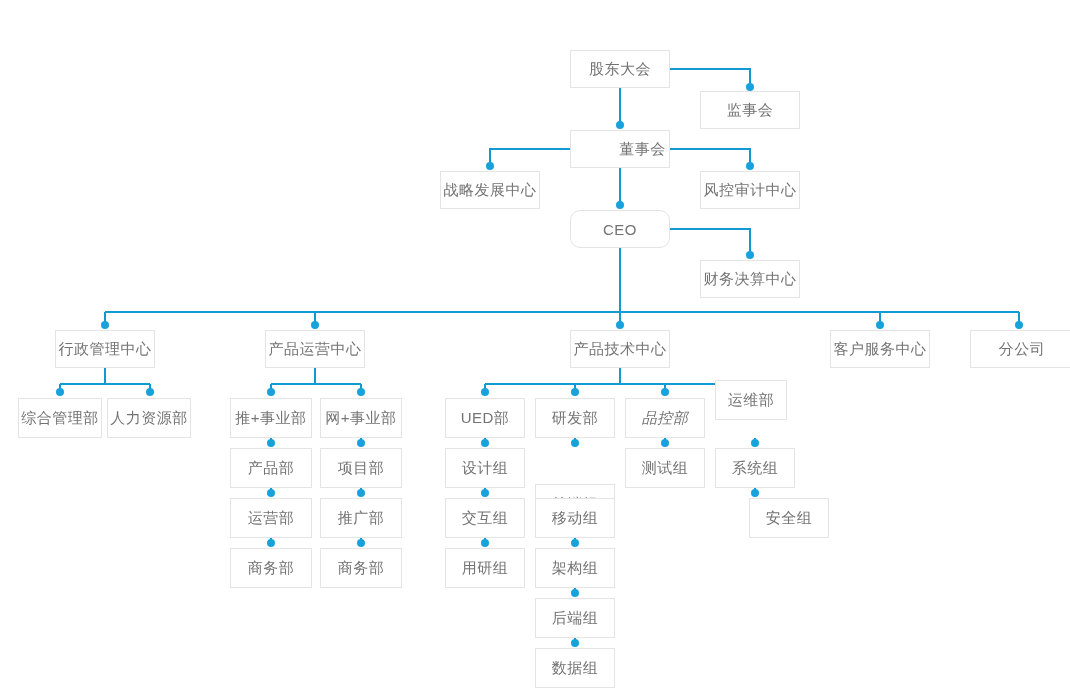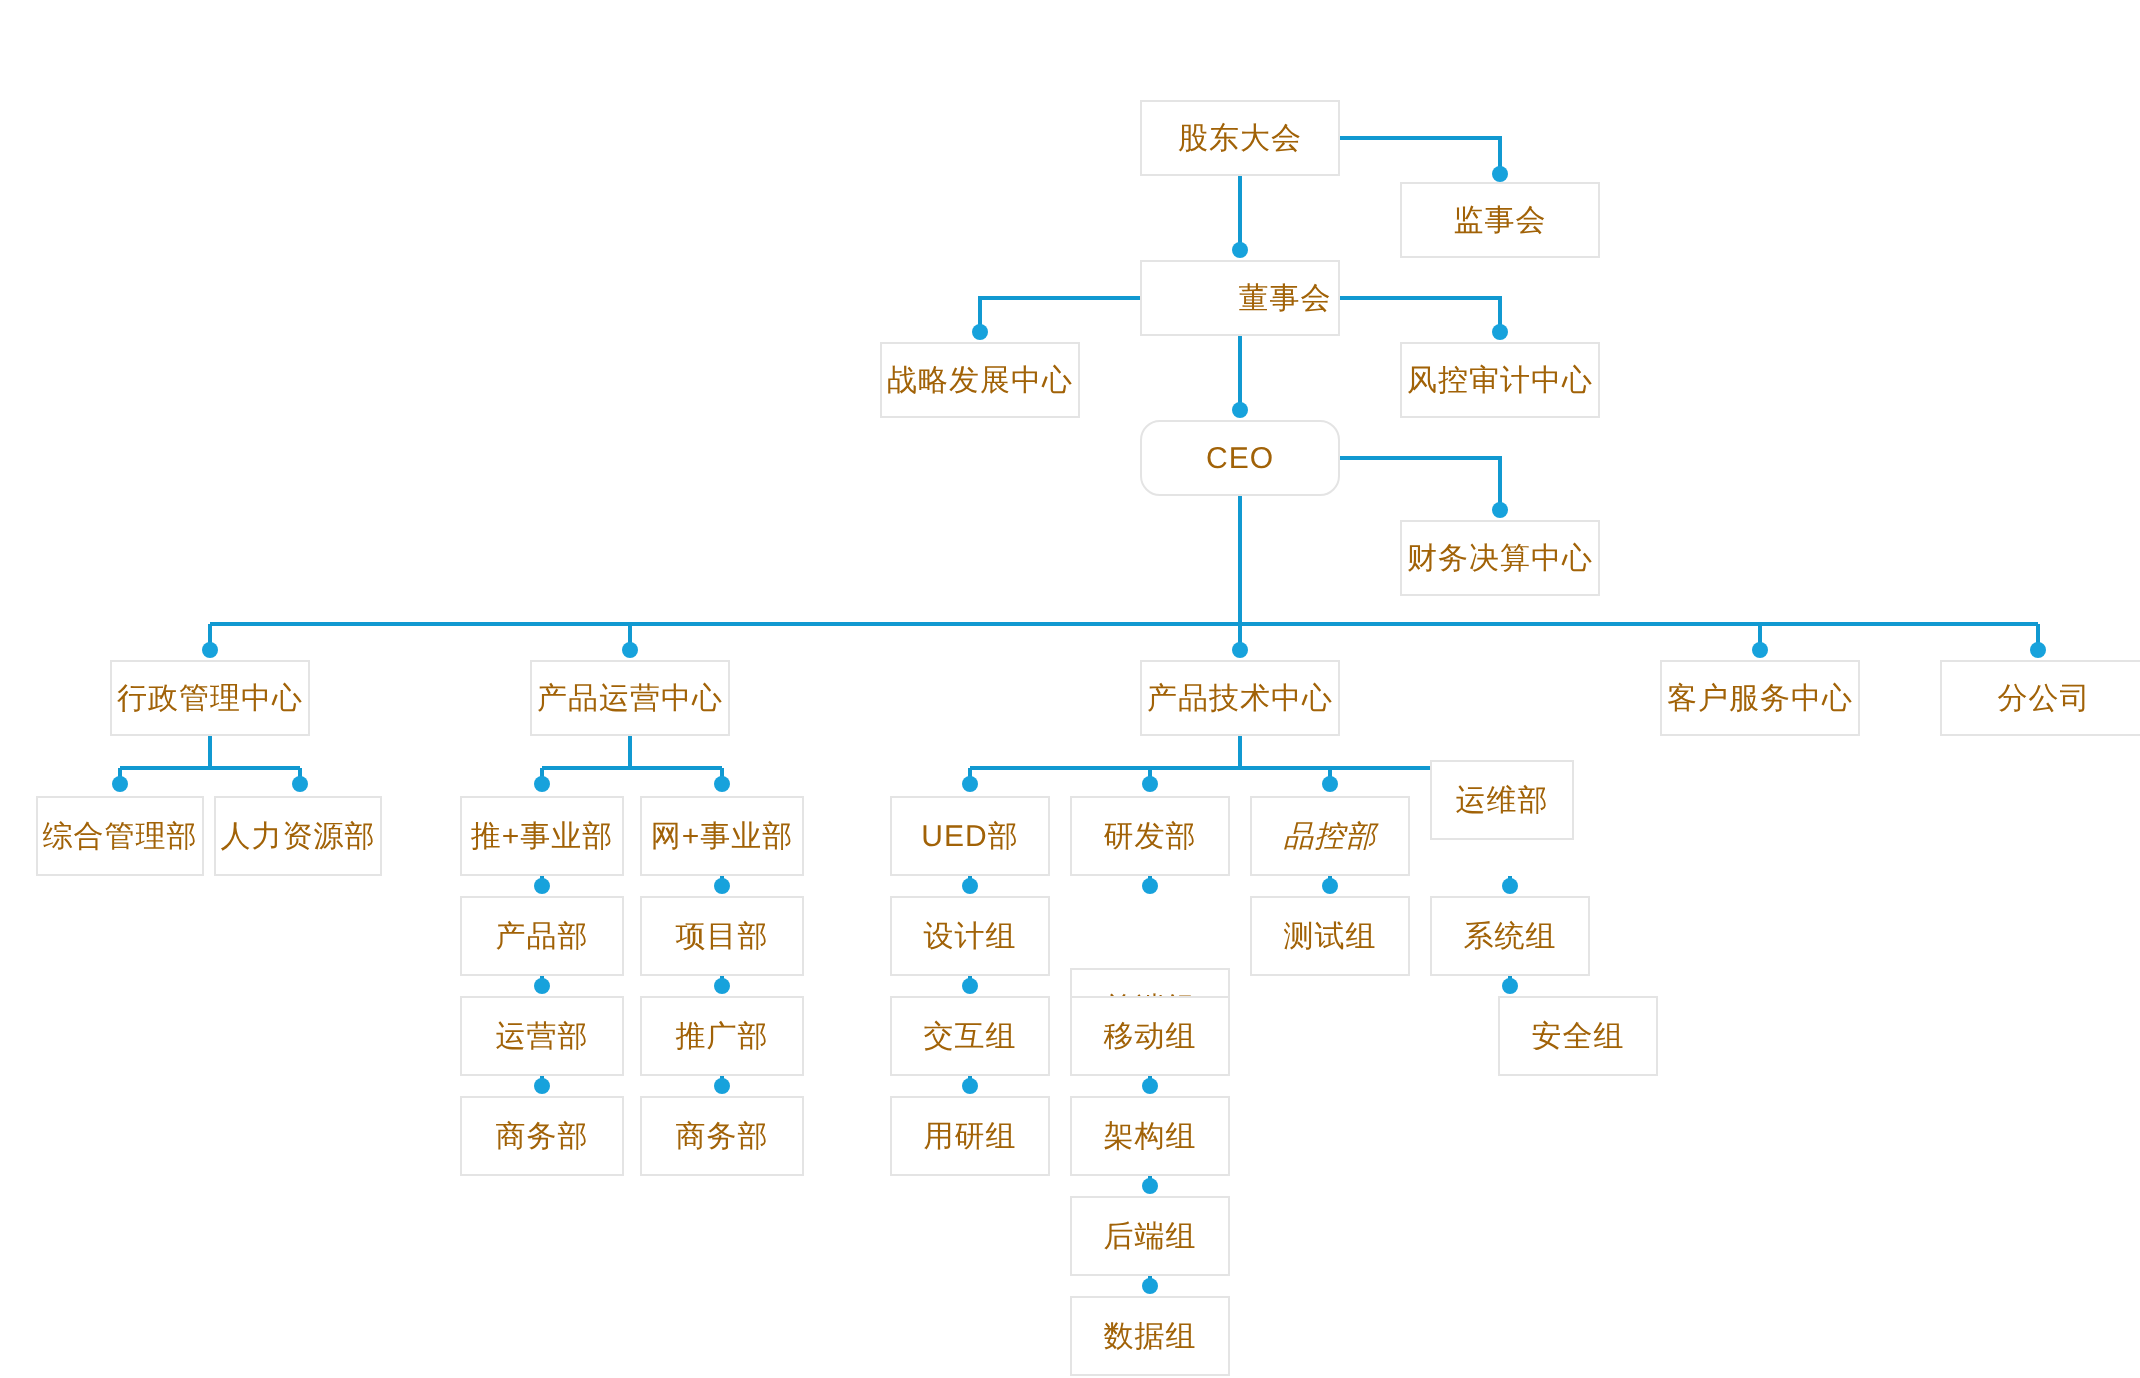--- a/index.html
+++ b/index.html
@@ -15,21 +15,21 @@
     position: absolute;
     left: 0; top: 0;
     z-index: 0;
   }
   .node {
     position: absolute;
     z-index: 1;
     box-sizing: border-box;
     background: #ffffff;
     border: 1px solid #e4e4e4;
-    color: #a16207;
+    color: #737373;
     font-size: 15px;
     display: flex;
     align-items: center;
     justify-content: center;
     white-space: nowrap;
     letter-spacing: 0.5px;
   }
 </style>
 </head>
 <body>

